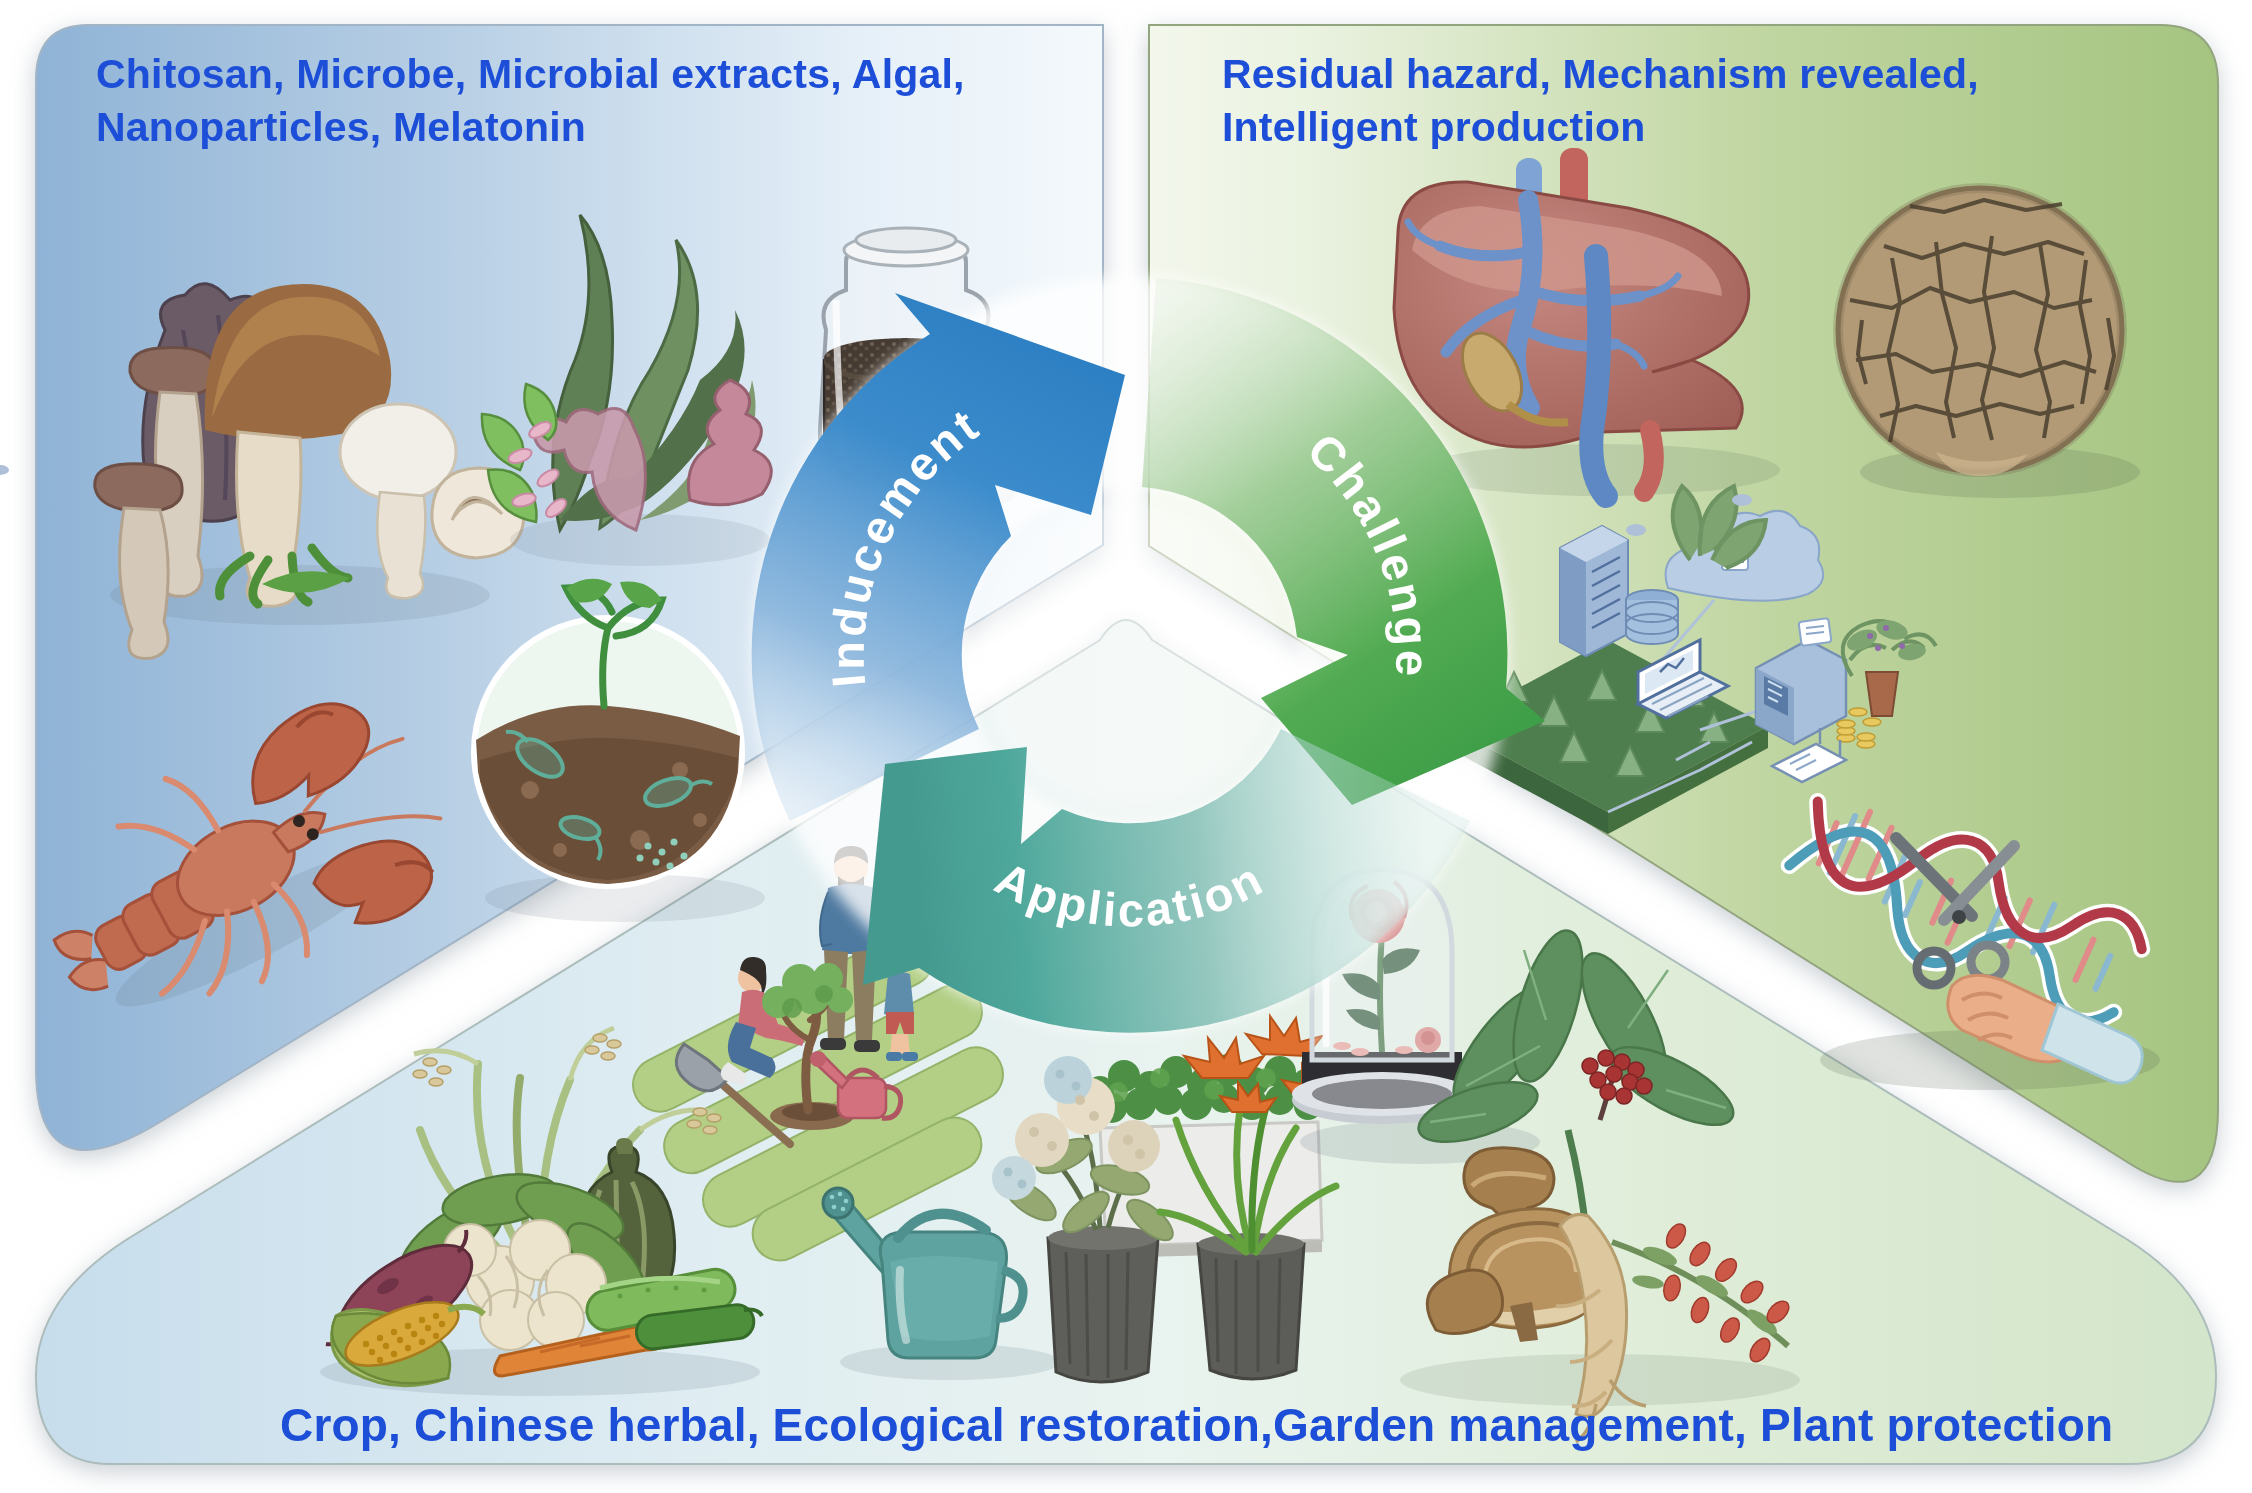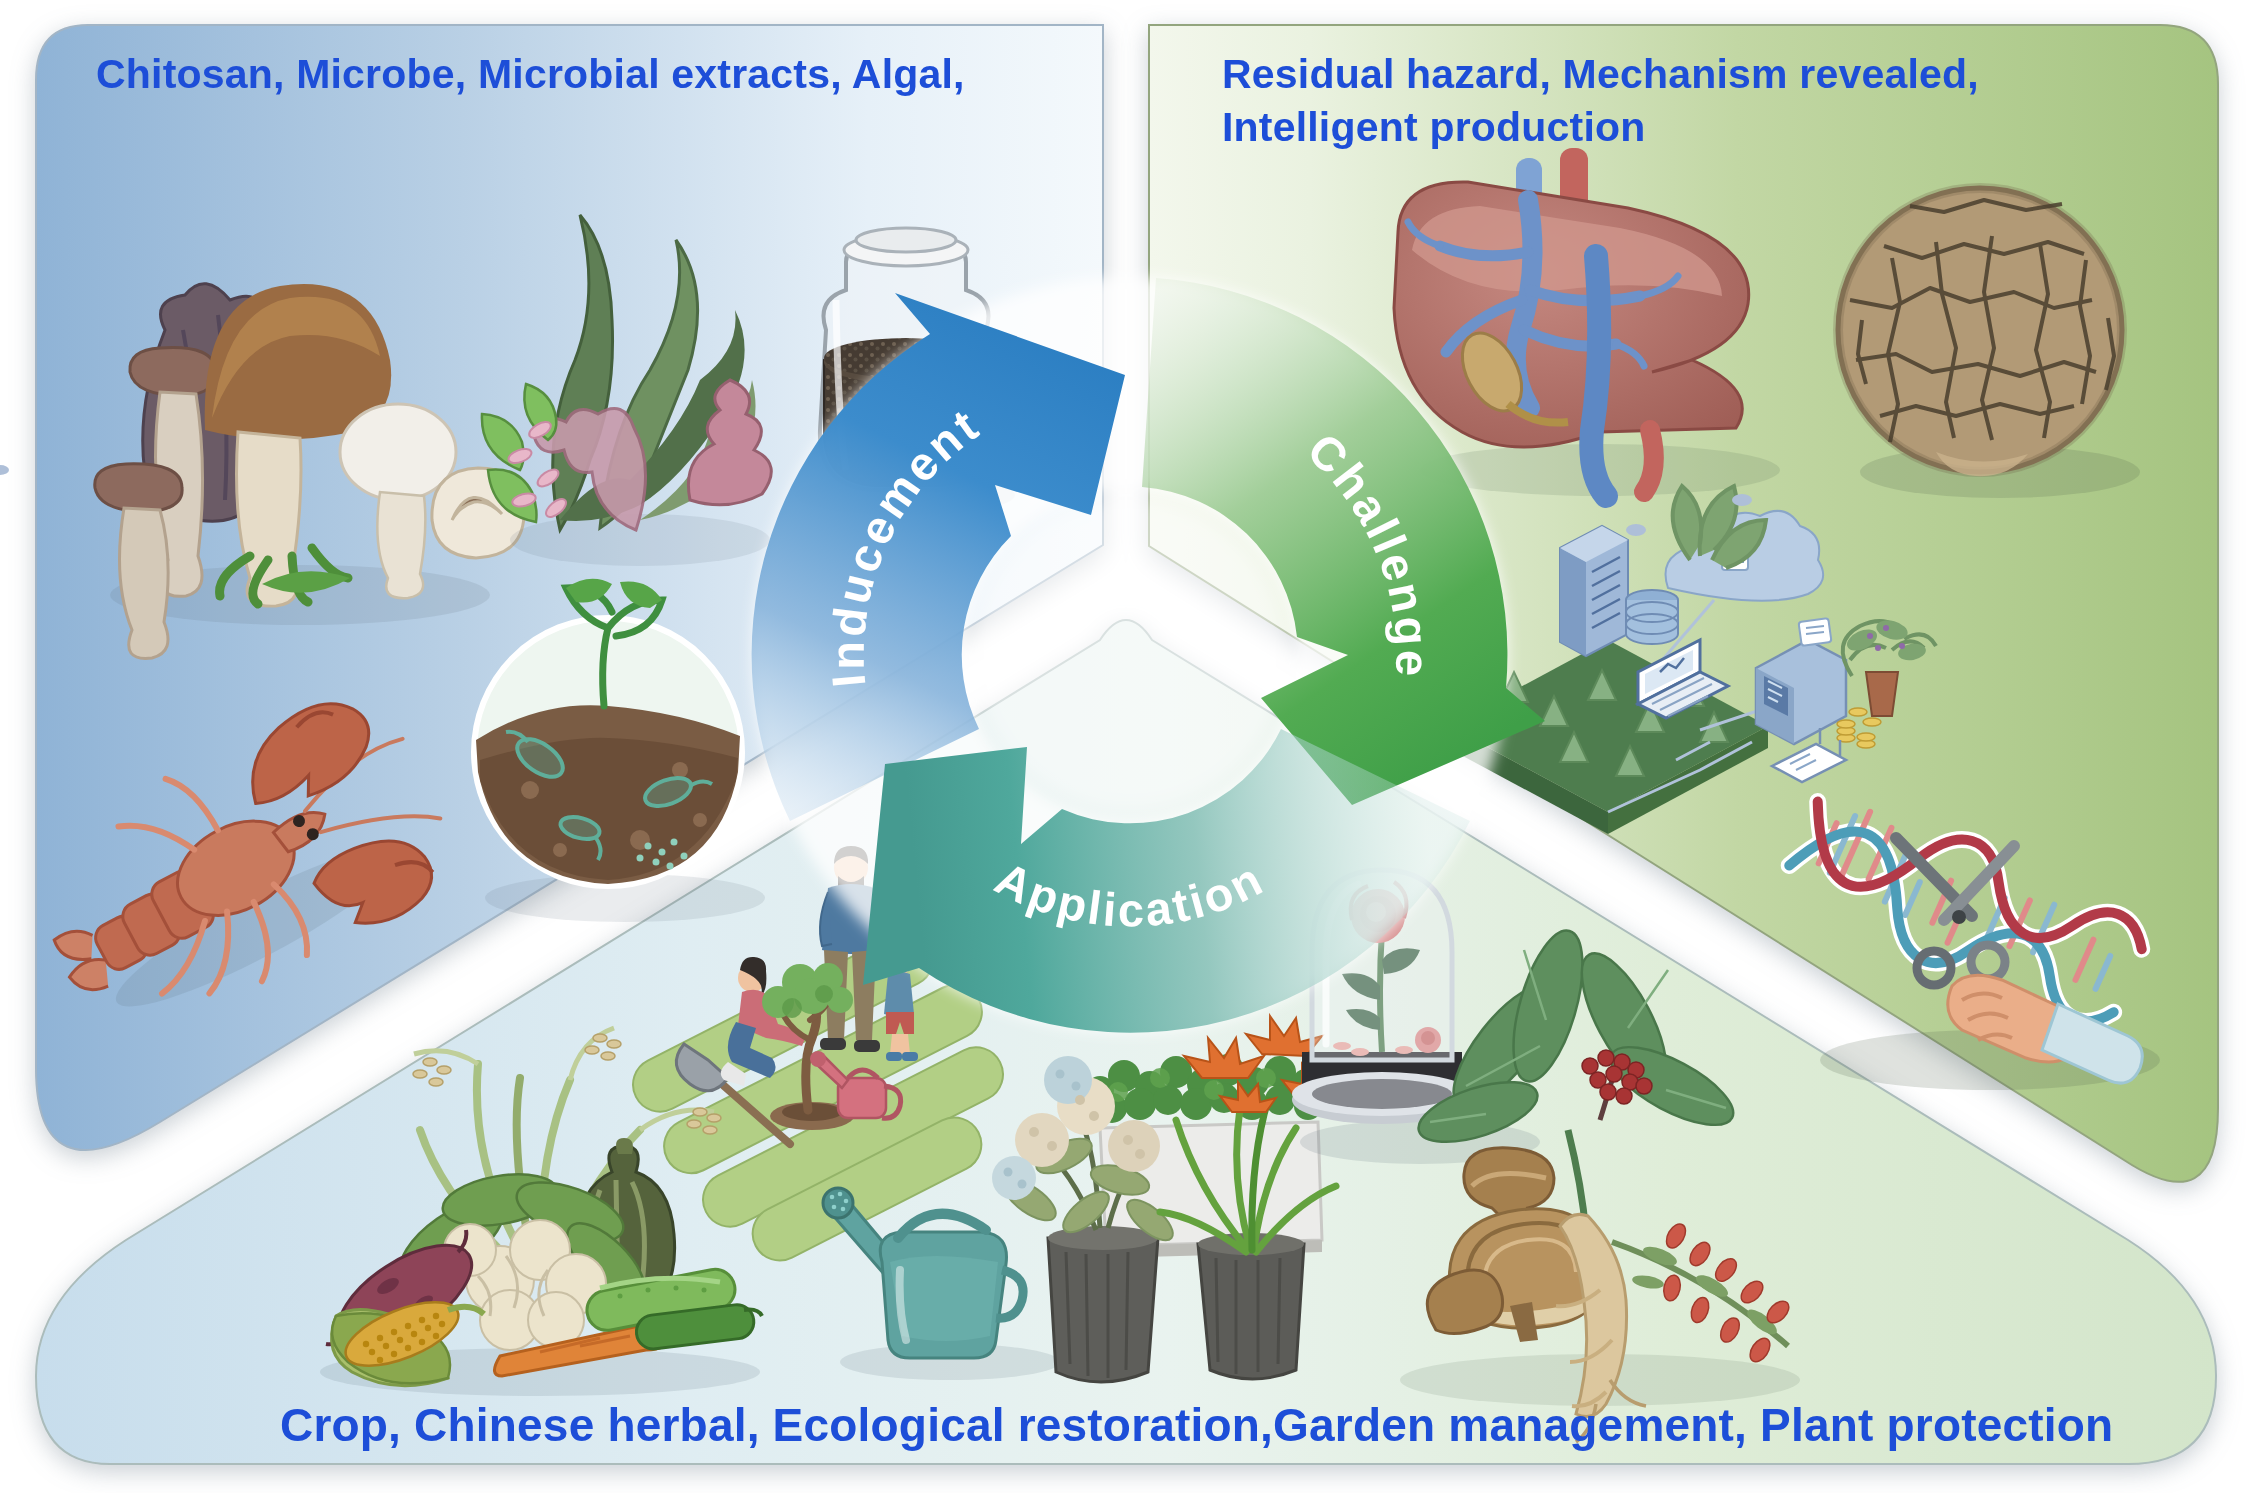--- a/index.html
+++ b/index.html
@@ -717,20 +717,21 @@
       <textPath href="#challengePath" startOffset="50%" text-anchor="middle">Challenge</textPath>
     </text>
     <text class="ring-label">
       <textPath href="#applicationPath" startOffset="50%" text-anchor="middle">Application</textPath>
     </text>
   </g>
 </svg>
 
 <div id="text-inducers" class="corner-text">
   <div>Chitosan, Microbe, Microbial extracts, Algal,</div>
+  <div>Nanoparticles, Melatonin</div>
 </div>
 <div id="text-challenges" class="corner-text">
   <div>Residual hazard, Mechanism revealed,</div>
   <div>Intelligent production</div>
 </div>
 <div id="text-applications" class="corner-text">
   <span>Crop, Chinese herbal, Ecological restoration,Garden management, Plant protection</span>
 </div>
 
 </div>

